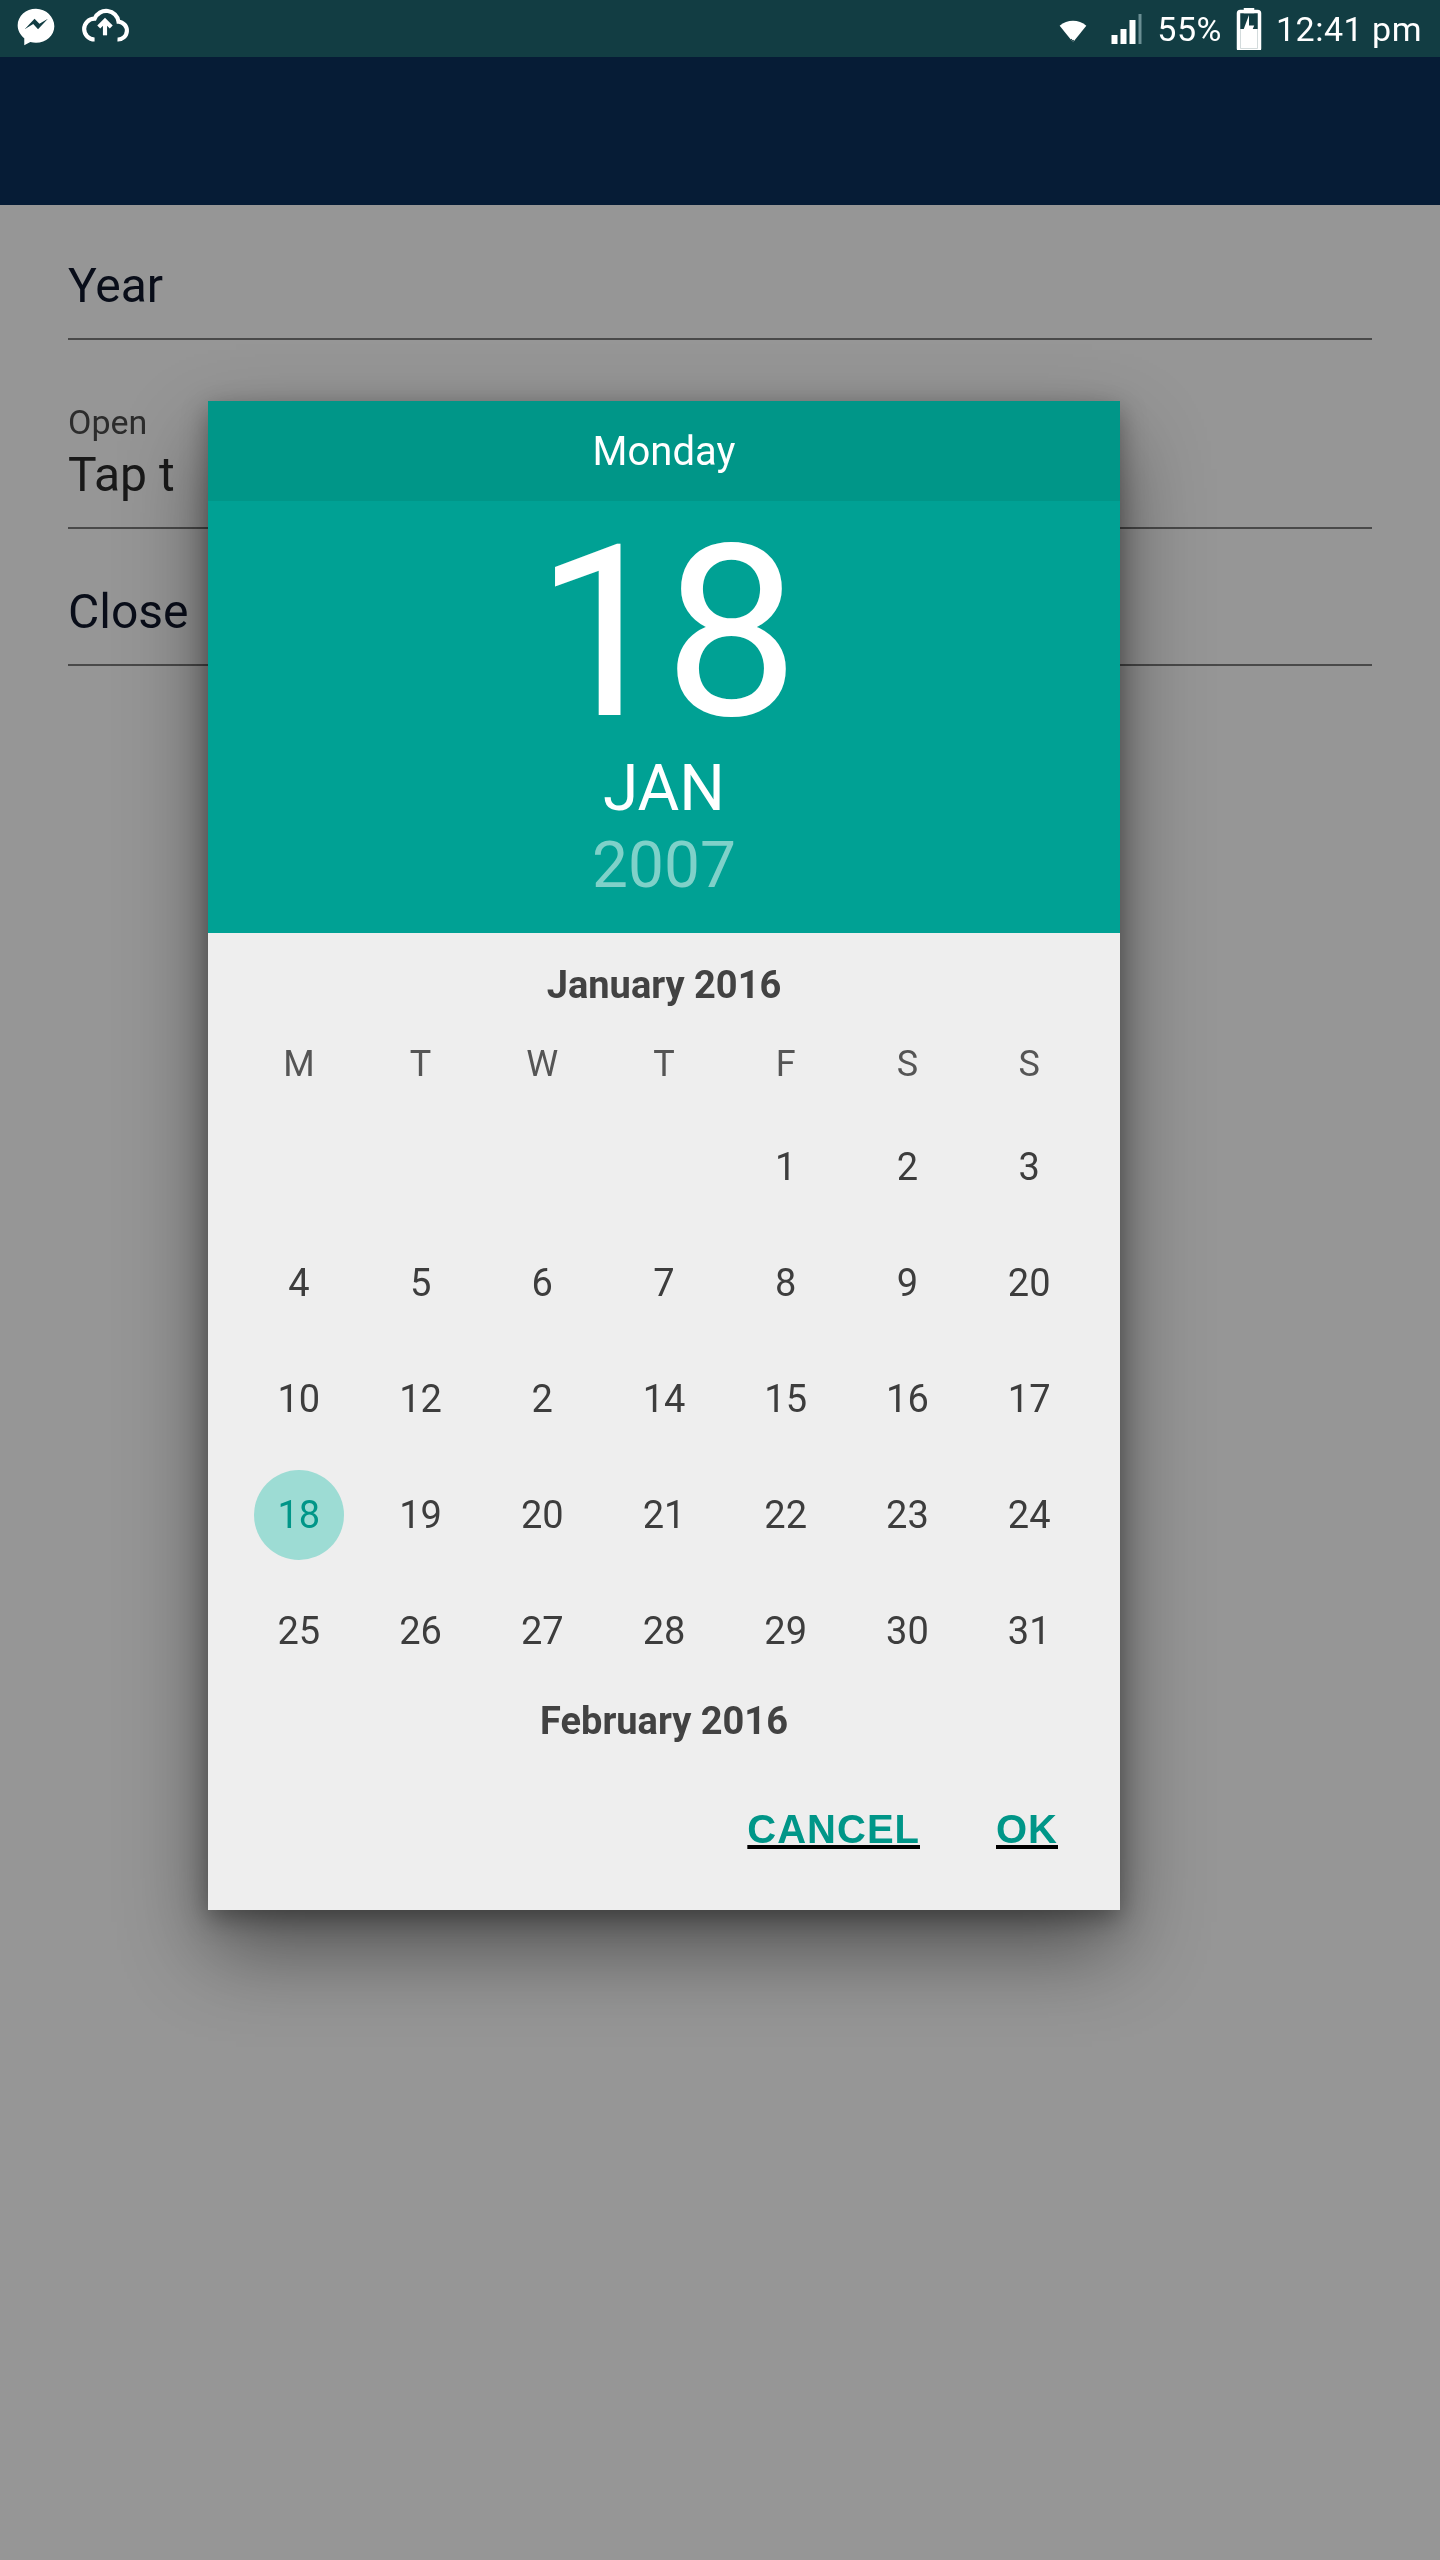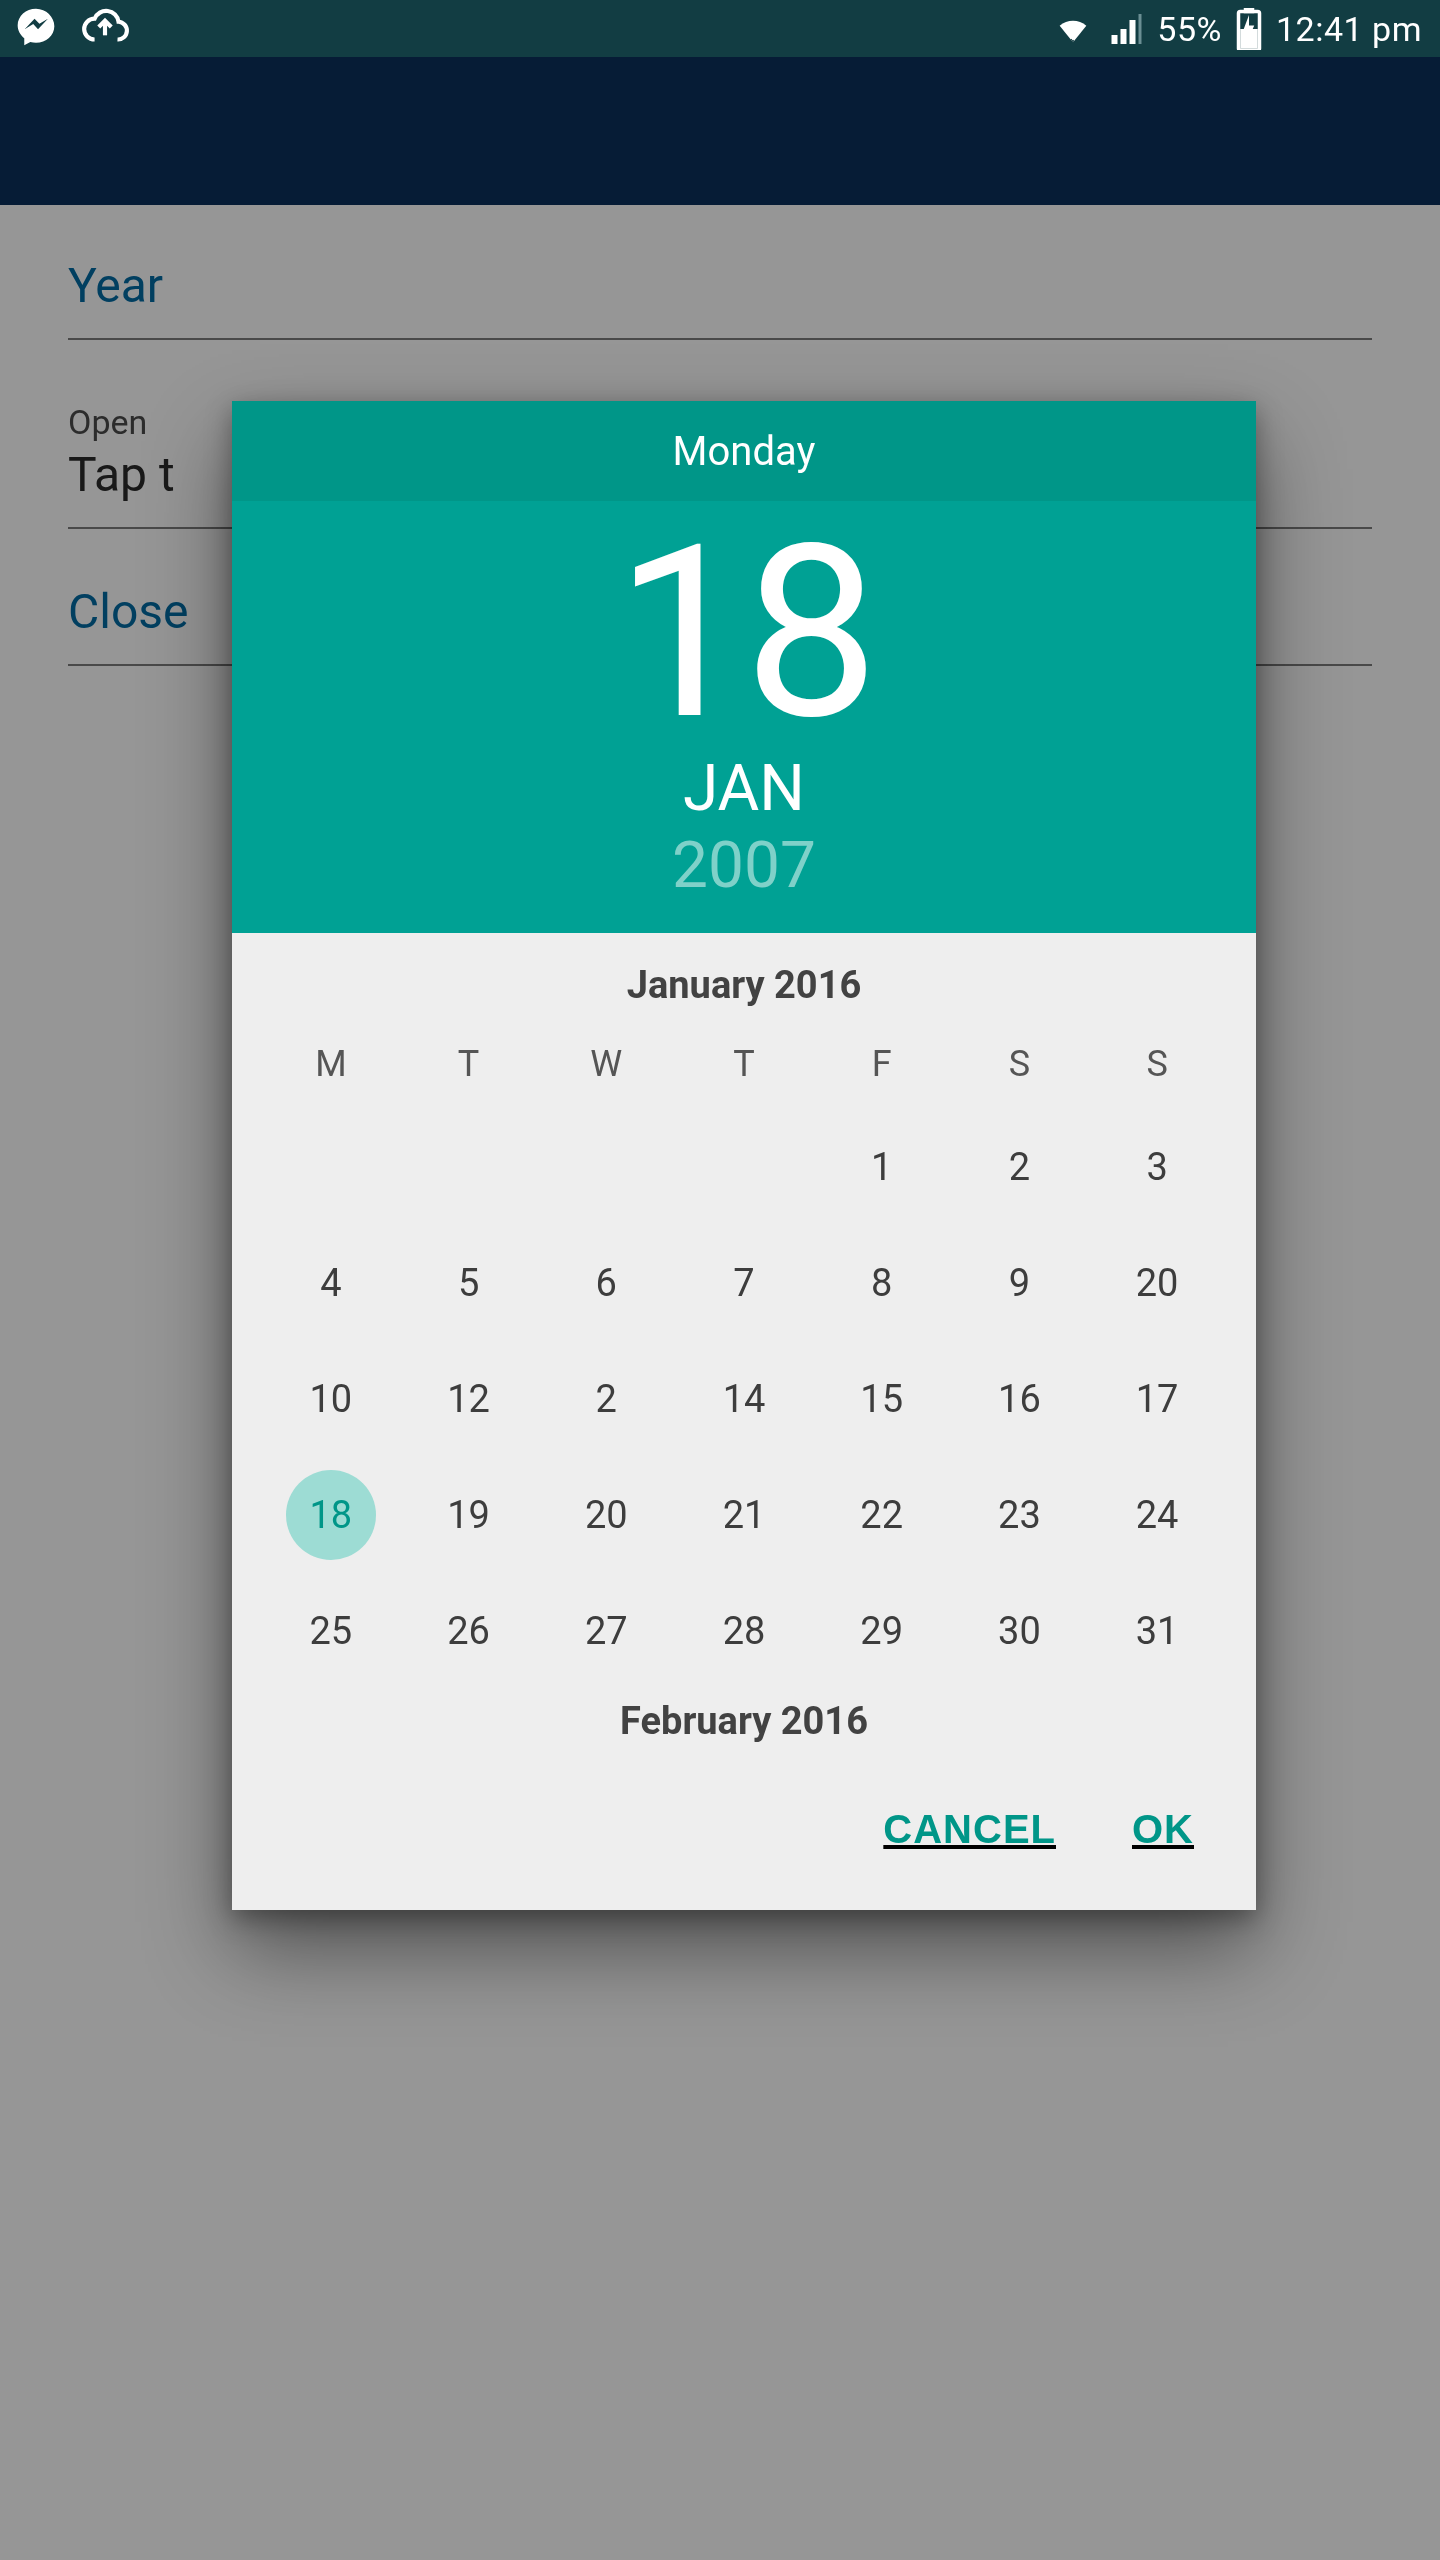--- a/index.html
+++ b/index.html
@@ -26,43 +26,42 @@
     height: 148px;
     background: #0b2f5a;
   }
 
   
   .page {
     padding: 52px 68px 0 68px;
     color: #2a2a2a;
   }
   .field { border-bottom: 2px solid #7a7a7a; padding-bottom: 24px; margin-bottom: 40px; }
-  .field-label { font-size: 48px; color: #0369a1; }
+  .field-label { font-size: 48px; color: #0f172a; }
   .field-small { font-size: 34px; color: #4a4a4a; margin-bottom: 4px; }
   .field-value { font-size: 48px; color: #2a2a2a; }
   .field2 { margin-top: 62px; }
   .field3 { margin-top: 54px; }
 
   
   .scrim {
     position: absolute; left:0; right:0; bottom:0;
     top: 352px; 
     background: rgba(0,0,0,0.40);
   }
   .scrim-top {
     position:absolute; left:0; right:0; top:57px; height:295px;
     background: rgba(0,0,0,0.40);
   }
   .dialog {
     position: absolute;
     left: 208px; top: 401px;
-    width: 1024px;
+    width: 912px;
     background: #eeeeee;
     box-shadow: 0 40px 80px rgba(0,0,0,0.45), 0 8px 24px rgba(0,0,0,0.35);
-    margin-left: 24px;
   }
   .dlg-head-top {
     background: #009688;
     height: 100px;
     display:flex; align-items:center; justify-content:center;
     color:#ffffff; font-size:40px; font-weight:400;
   }
   .dlg-head-main {
     background: #00a194;
     color:#ffffff;

